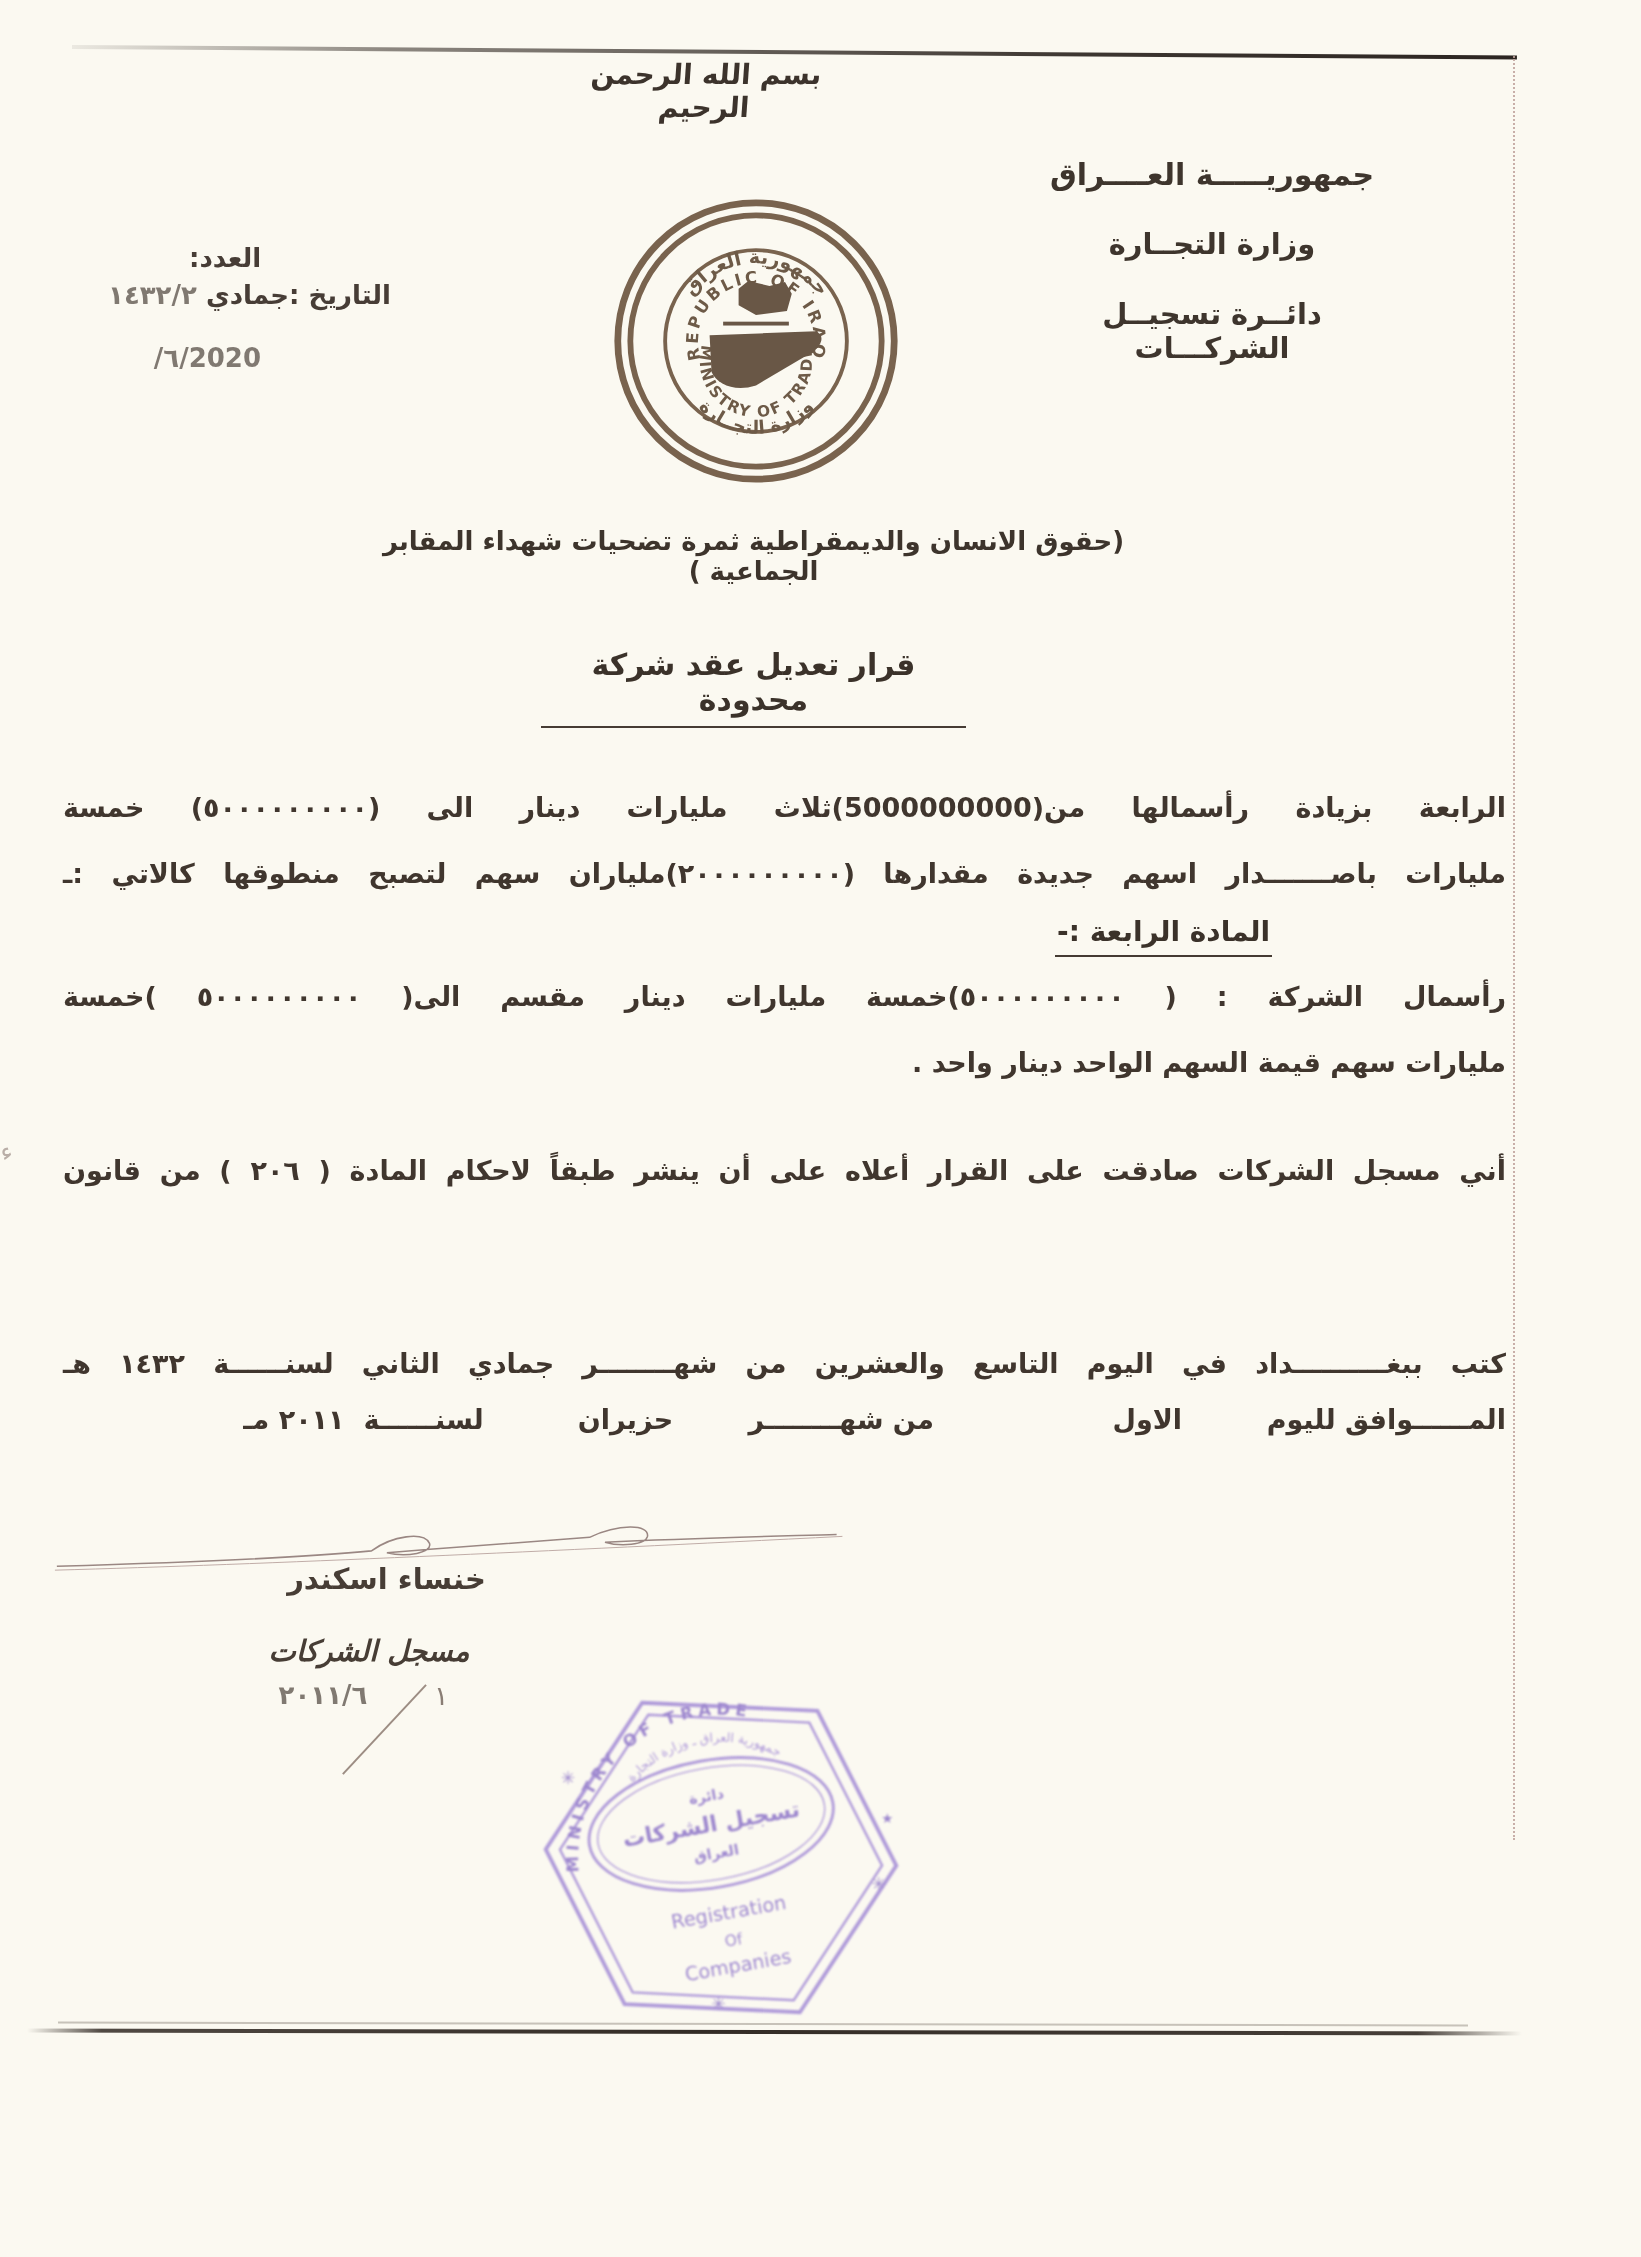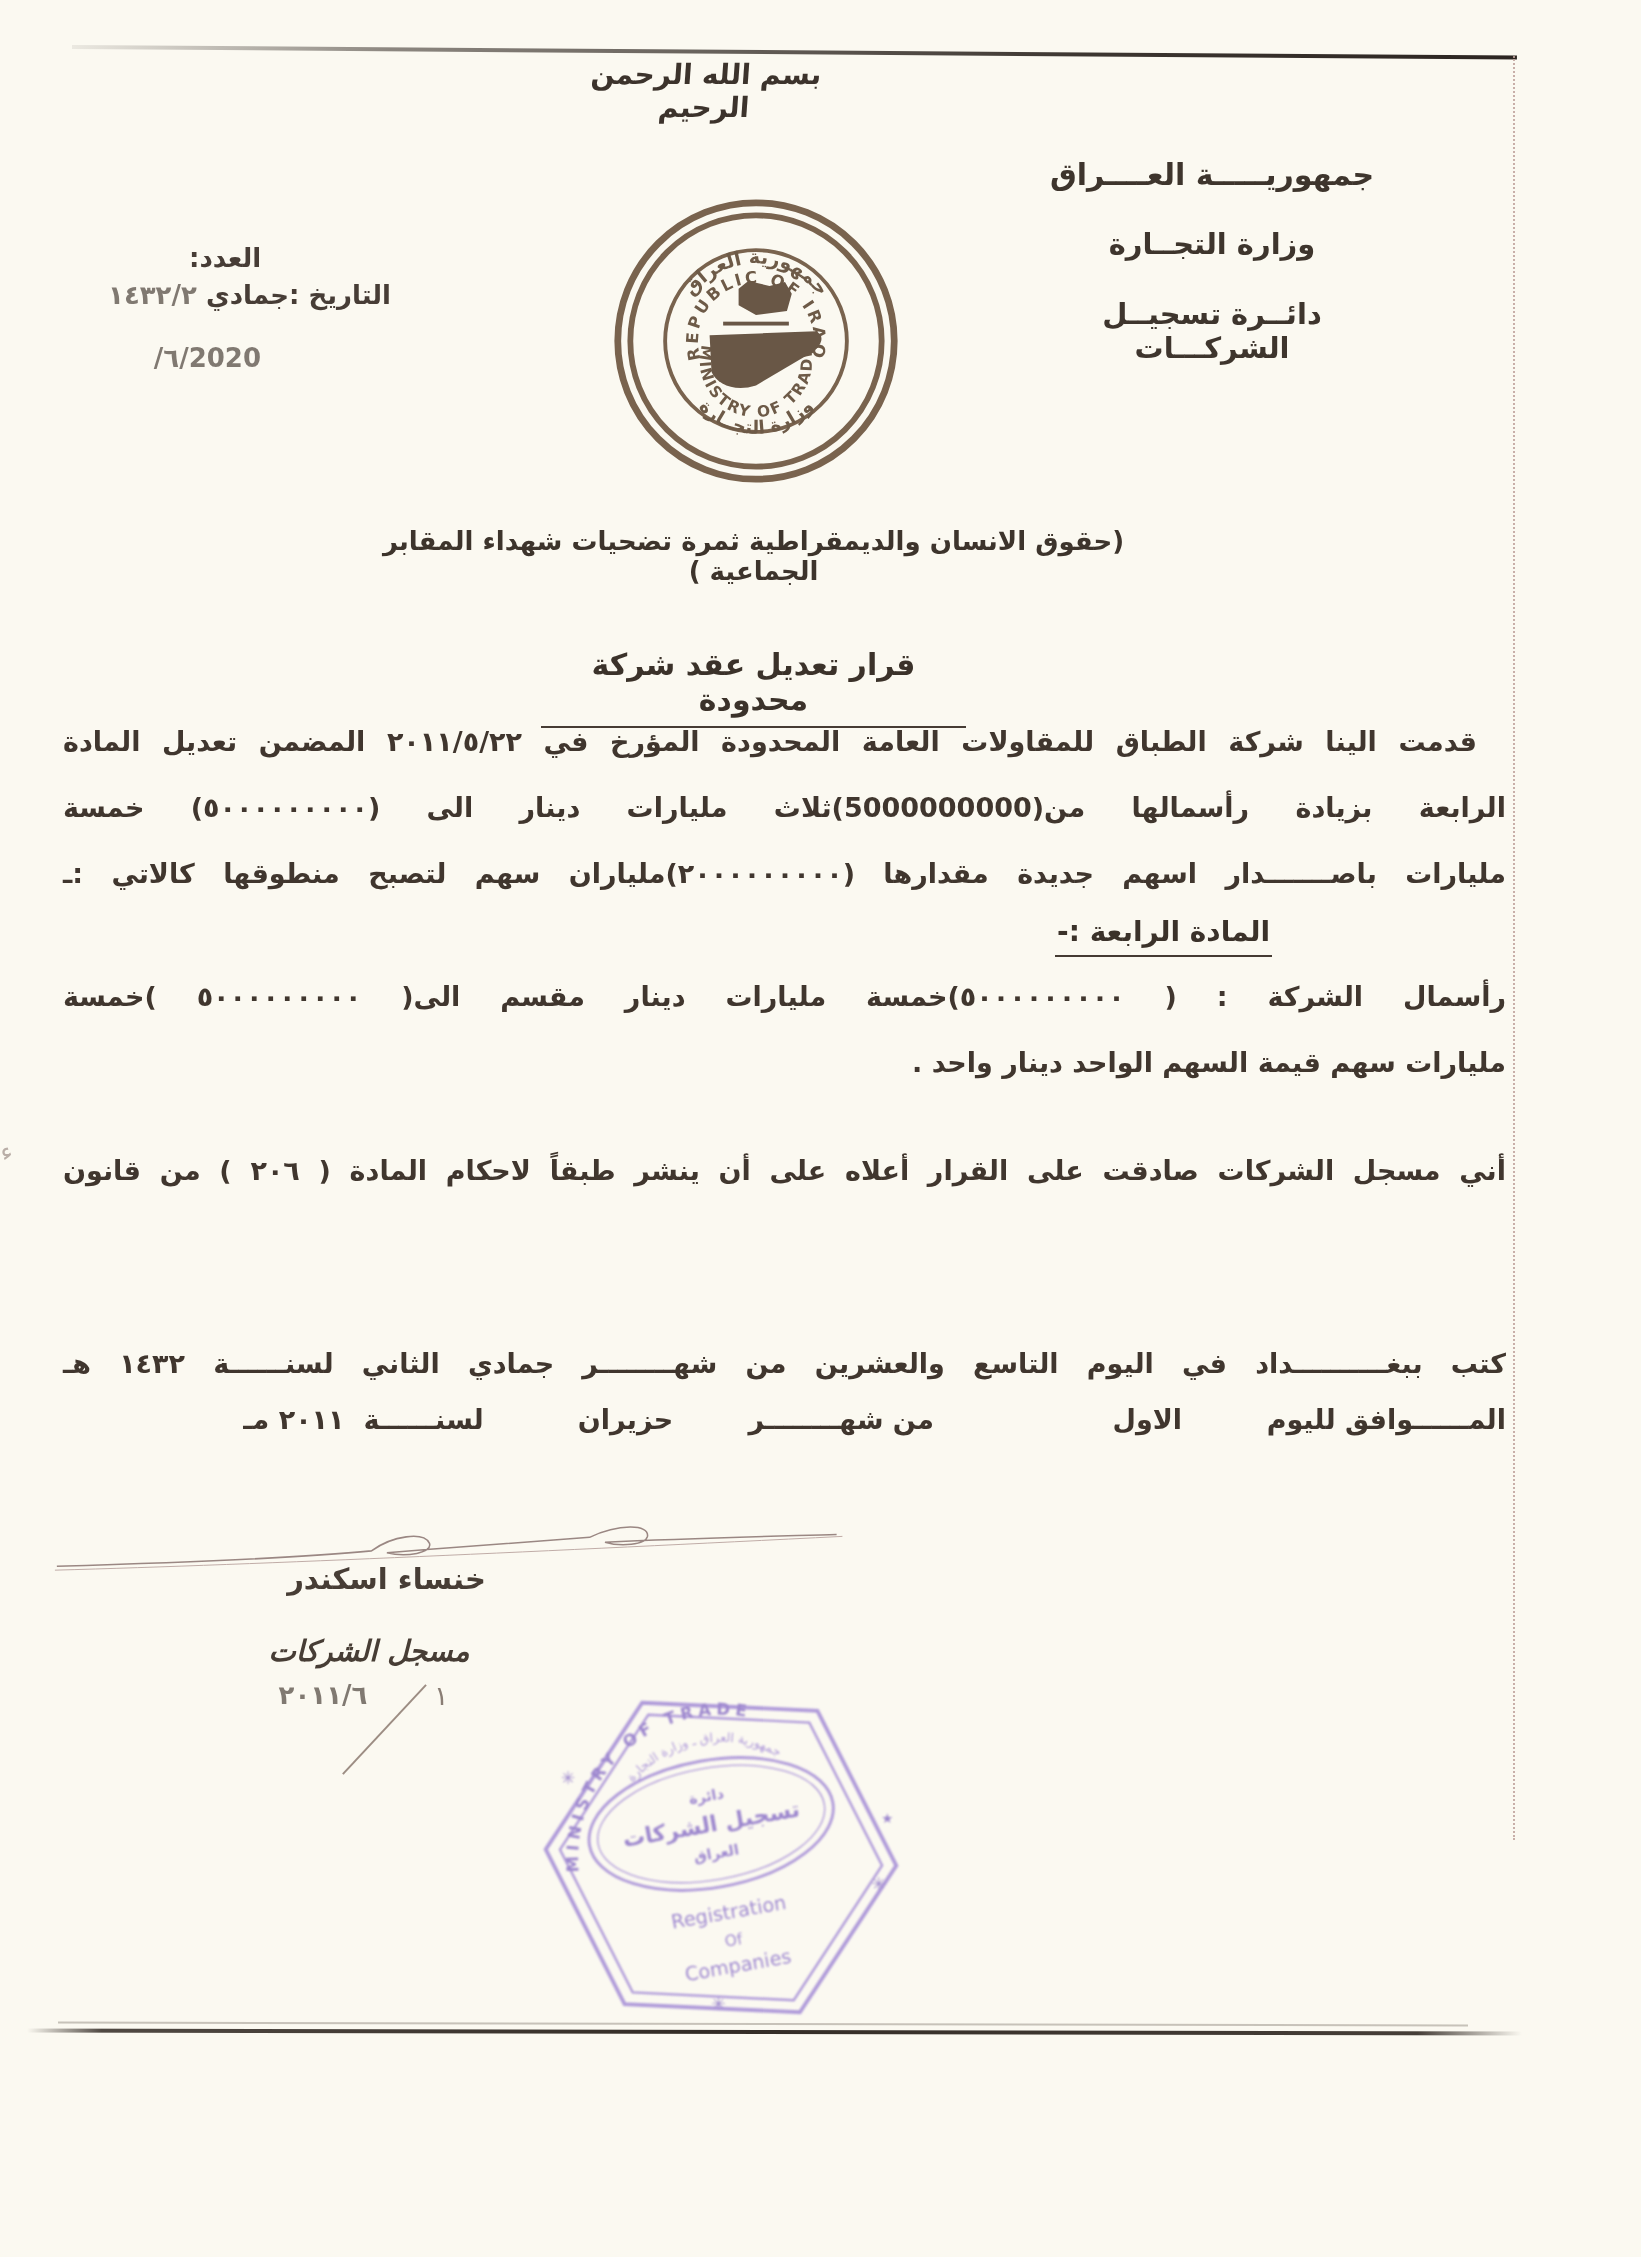--- a/index.html
+++ b/index.html
@@ -103,21 +103,20 @@
         <rect x="116" y="130" width="68" height="4"></rect>
         <path d="M 102,144 L 212,140 C 221,144 219,153 209,161 L 150,196 C 128,203 110,195 104,182 Z"></path>
       </g>
     </svg>
   </div>
 
   <div class="abs title ar"><span>قرار تعديل عقد شركة محدودة</span></div>
 
   <div class="abs slogan ar">(حقوق الانسان والديمقراطية ثمرة تضحيات شهداء المقابر الجماعية  )</div>
 
-  <div class="abs bodyline ar just" style="top:720px;right:164px;">قدمت الينا شركة الطباق للمقاولات العامة المحدودة المؤرخ في ٢٠١١/٥/٢٢ المضمن تعديل المادة</div>
   <div class="abs bodyline ar just" style="top:786px;">الرابعة بزيادة رأسمالها من(5000000000)ثلاث مليارات دينار الى (٥٠٠٠٠٠٠٠٠٠) خمسة</div>
   <div class="abs bodyline ar just" style="top:852px;">مليارات باصـــــــدار اسهم جديدة مقدارها (٢٠٠٠٠٠٠٠٠٠)ملياران سهم لتصبح منطوقها كالاتي :ـ</div>
 
   <div class="abs article ar"><span>المادة الرابعة :-</span></div>
 
   <div class="abs bodyline ar just" style="top:975px;">رأسمال الشركة : ( ٥٠٠٠٠٠٠٠٠٠)خمسة مليارات دينار مقسم الى( ٥٠٠٠٠٠٠٠٠٠ )خمسة</div>
   <div class="abs bodyline ar" style="top:1041px;">مليارات سهم قيمة السهم الواحد دينار واحد .</div>
 
   <div class="abs bodyline ar just" style="top:1149px;">أني مسجل الشركات صادقت على القرار أعلاه  على أن ينشر طبقاً لاحكام المادة ( ٢٠٦ ) من قانون</div>
 

